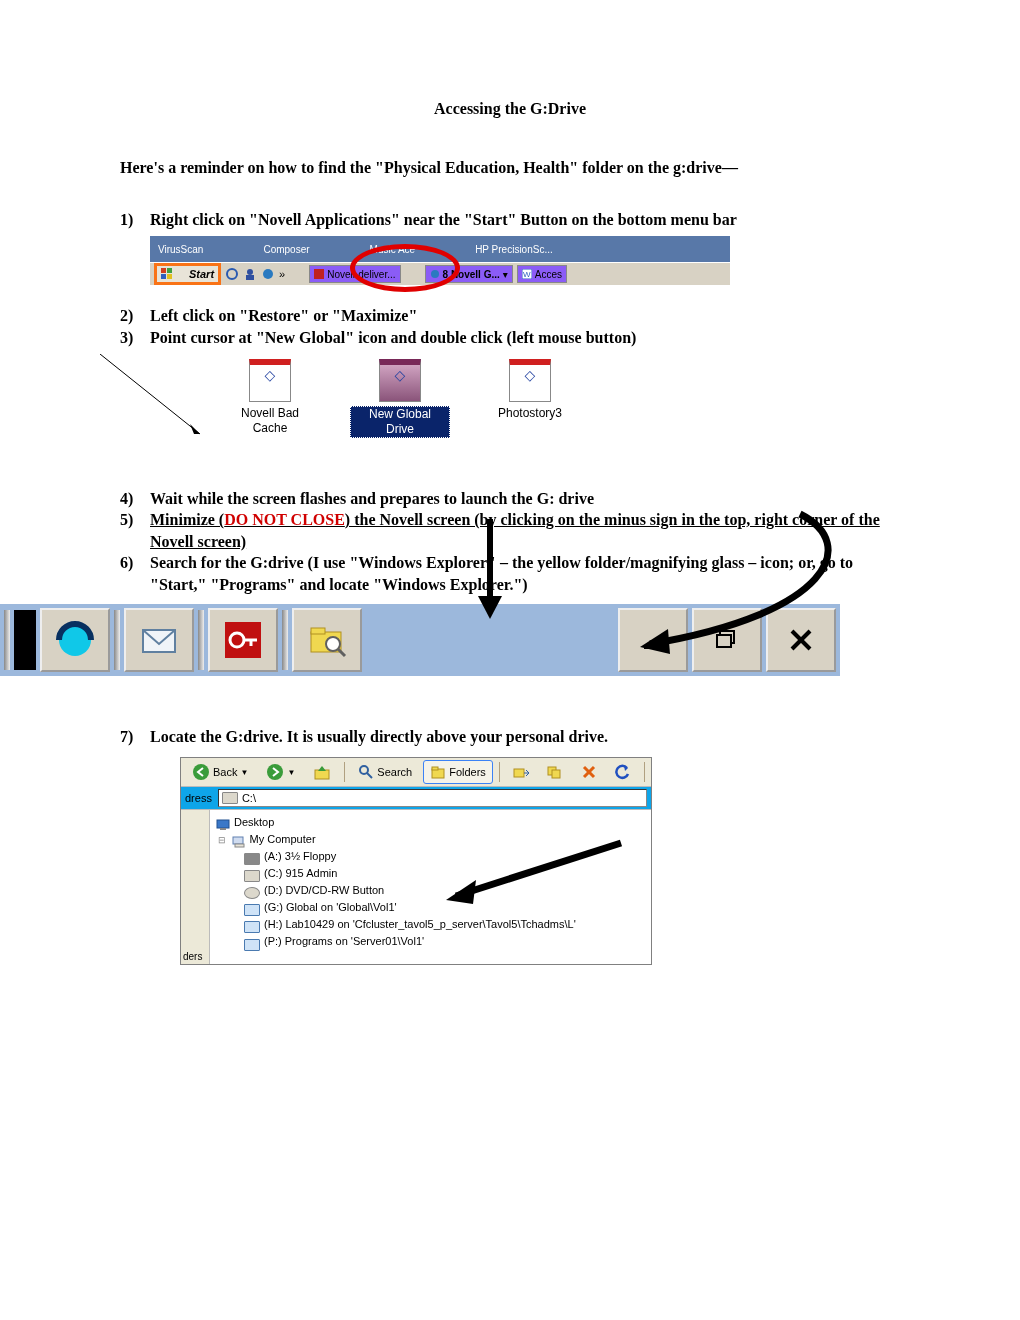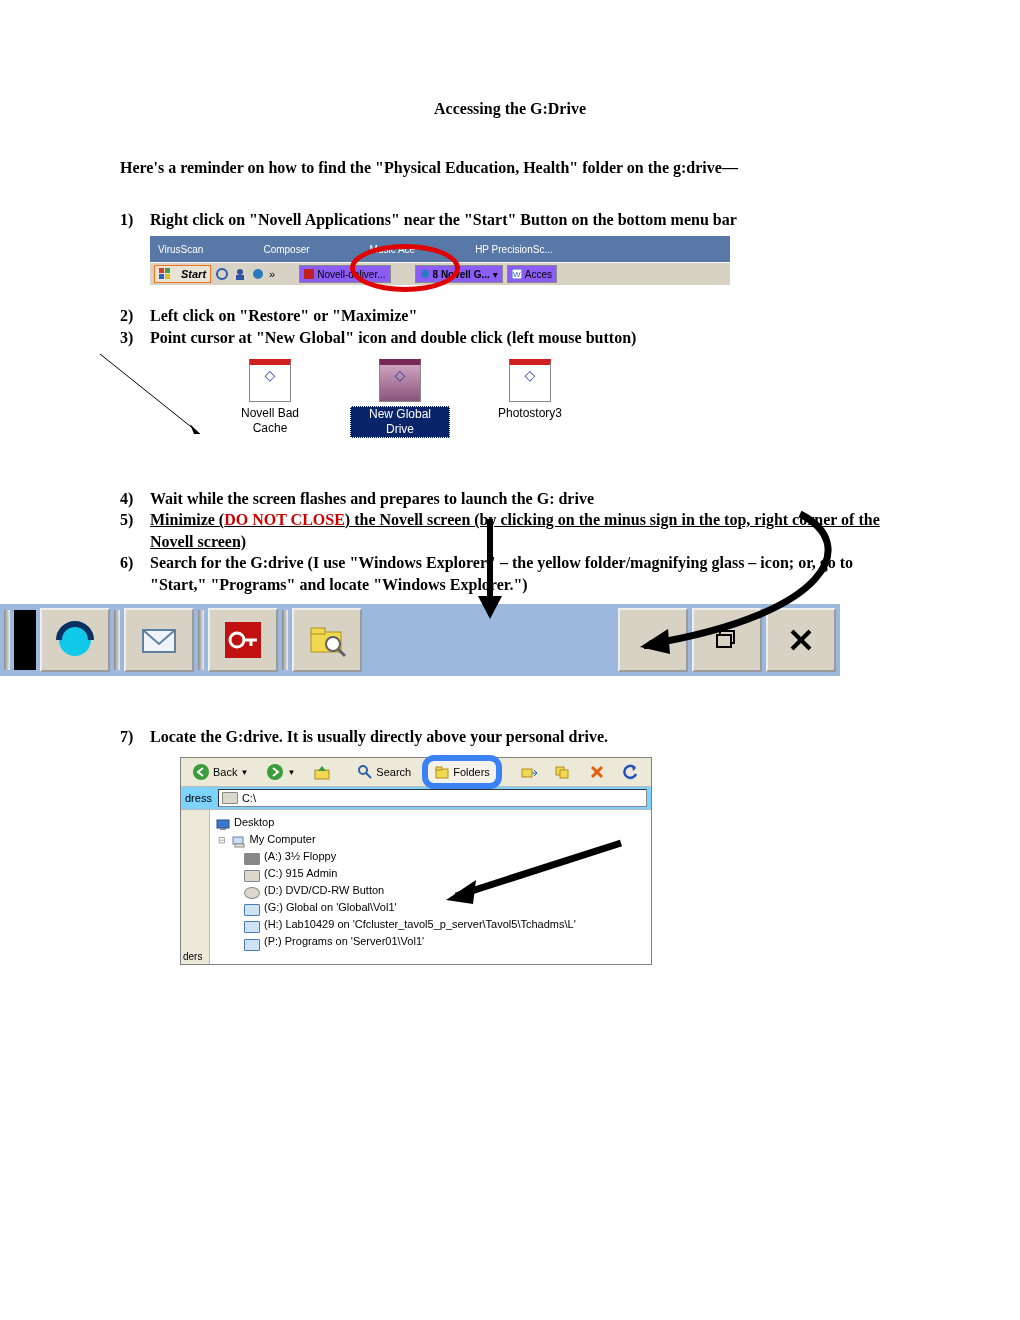--- a/index.html
+++ b/index.html
@@ -72,29 +72,29 @@
     border-top: 1px solid #fff;
     display: flex;
     align-items: center;
     font-family: Tahoma, sans-serif;
     font-size: 11px;
     padding: 0 4px;
     gap: 4px;
   }
   .start-btn {
     background: #e8e4d8;
-    border: 1px solid #f97316;
+    border: 3px solid #f97316;
     padding: 0 4px;
     height: 16px;
     display: inline-flex;
     align-items: center;
     font-weight: bold;
     font-style: italic;
     font-size: 11px;
-    gap: 10px;
+    gap: 16px;
   }
   .tray-icon {
     width: 14px; height: 14px;
     display: inline-block;
   }
   .tbitem {
     background: #8b5cf6;
     border: 1px solid #888;
     padding: 0 4px;
     height: 16px;
@@ -190,21 +190,21 @@
     width: 6px; height: 60px;
     background: linear-gradient(90deg,#888,#eee);
   }
   .fig3 .spacer { flex: 1; }
 
   
   .fig4 {
     margin: 10px 0 0 60px;
     width: 470px;
     border: 1px solid #808080;
-    background: #7dd3fc;
+    background: #0ea5e9;
     font-family: Tahoma, sans-serif;
     font-size: 11px;
     position: relative;
   }
   .fig4 .toolbar {
     height: 28px;
     background: #ece9d8;
     border-bottom: 1px solid #bbb;
     display: flex;
     align-items: center;
@@ -215,22 +215,22 @@
     height: 22px;
     padding: 0 6px;
     display: inline-flex;
     align-items: center;
     gap: 3px;
     border: 1px solid transparent;
     font-size: 11px;
   }
   .tb-btn.active {
     background: #f5f3e9;
-    border: 6px solid #3b82f6;
-    border-radius: 12px;
+    border: 1px solid #3b82f6;
+    border-radius: 3px;
   }
   .tb-divider {
     width: 1px; height: 20px;
     background: #b0a080;
     margin: 0 2px;
   }
   .fig4 .addr {
     height: 22px;
     display: flex;
     align-items: center;

